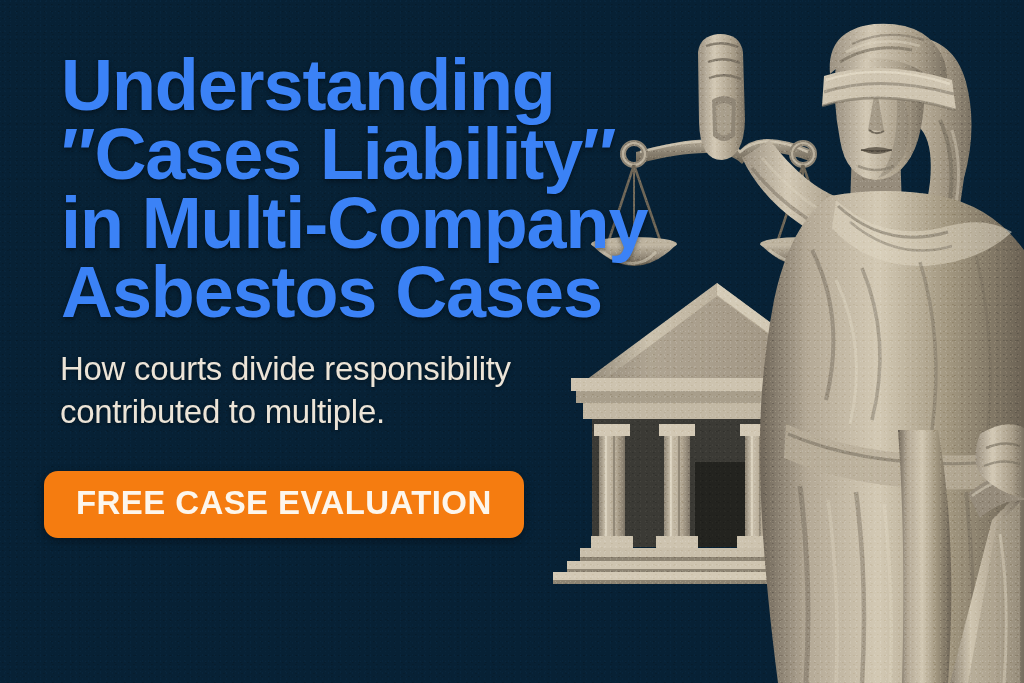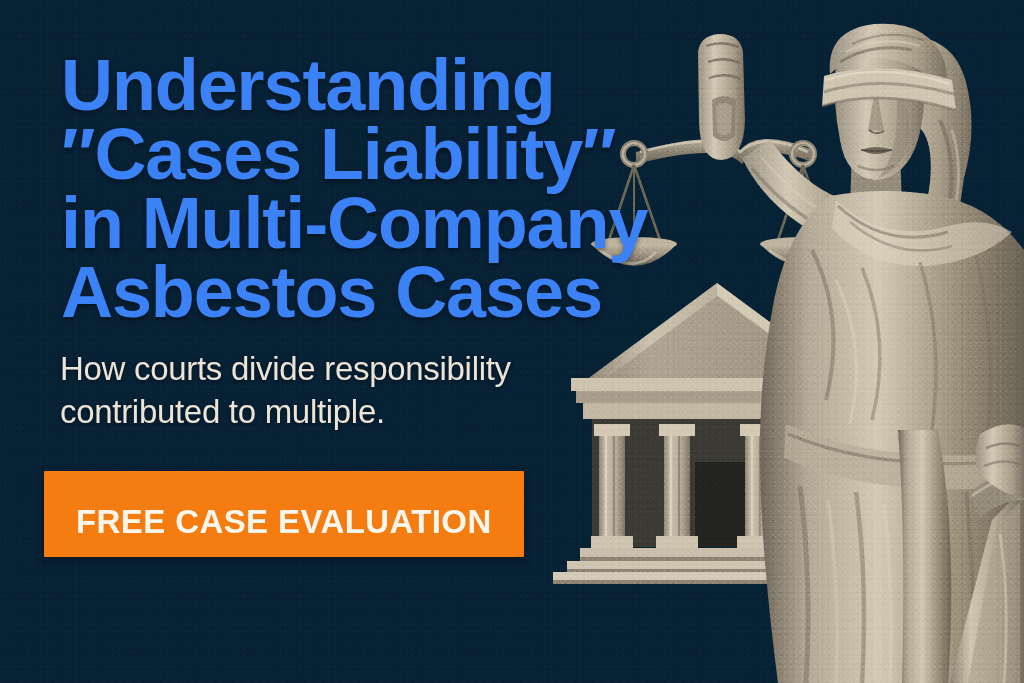--- a/index.html
+++ b/index.html
@@ -69,25 +69,25 @@
     font-weight: normal;
     line-height: 43px;
     letter-spacing: -.3px;
     text-shadow: 0 1px 4px rgba(0,0,0,.45);
   }
   .subhead .sub-line { display: block; white-space: nowrap; }
 
   .cta {
     display: inline-block;
     margin-top: 38px;
-    padding: 34px 32px 19px 32px;
+    padding: 15px 32px 19px 32px;
     background: #f57c10;
     color: #fdf6ec;
     border: none;
-    border-radius: 1px;
+    border-radius: 14px;
     font-family: "Liberation Sans", sans-serif;
     font-size: 33px;
     font-weight: bold;
     letter-spacing: .4px;
     line-height: 1;
     cursor: pointer;
     box-shadow: 0 3px 10px rgba(0,0,0,.35);
   }
 </style>
 </head>

